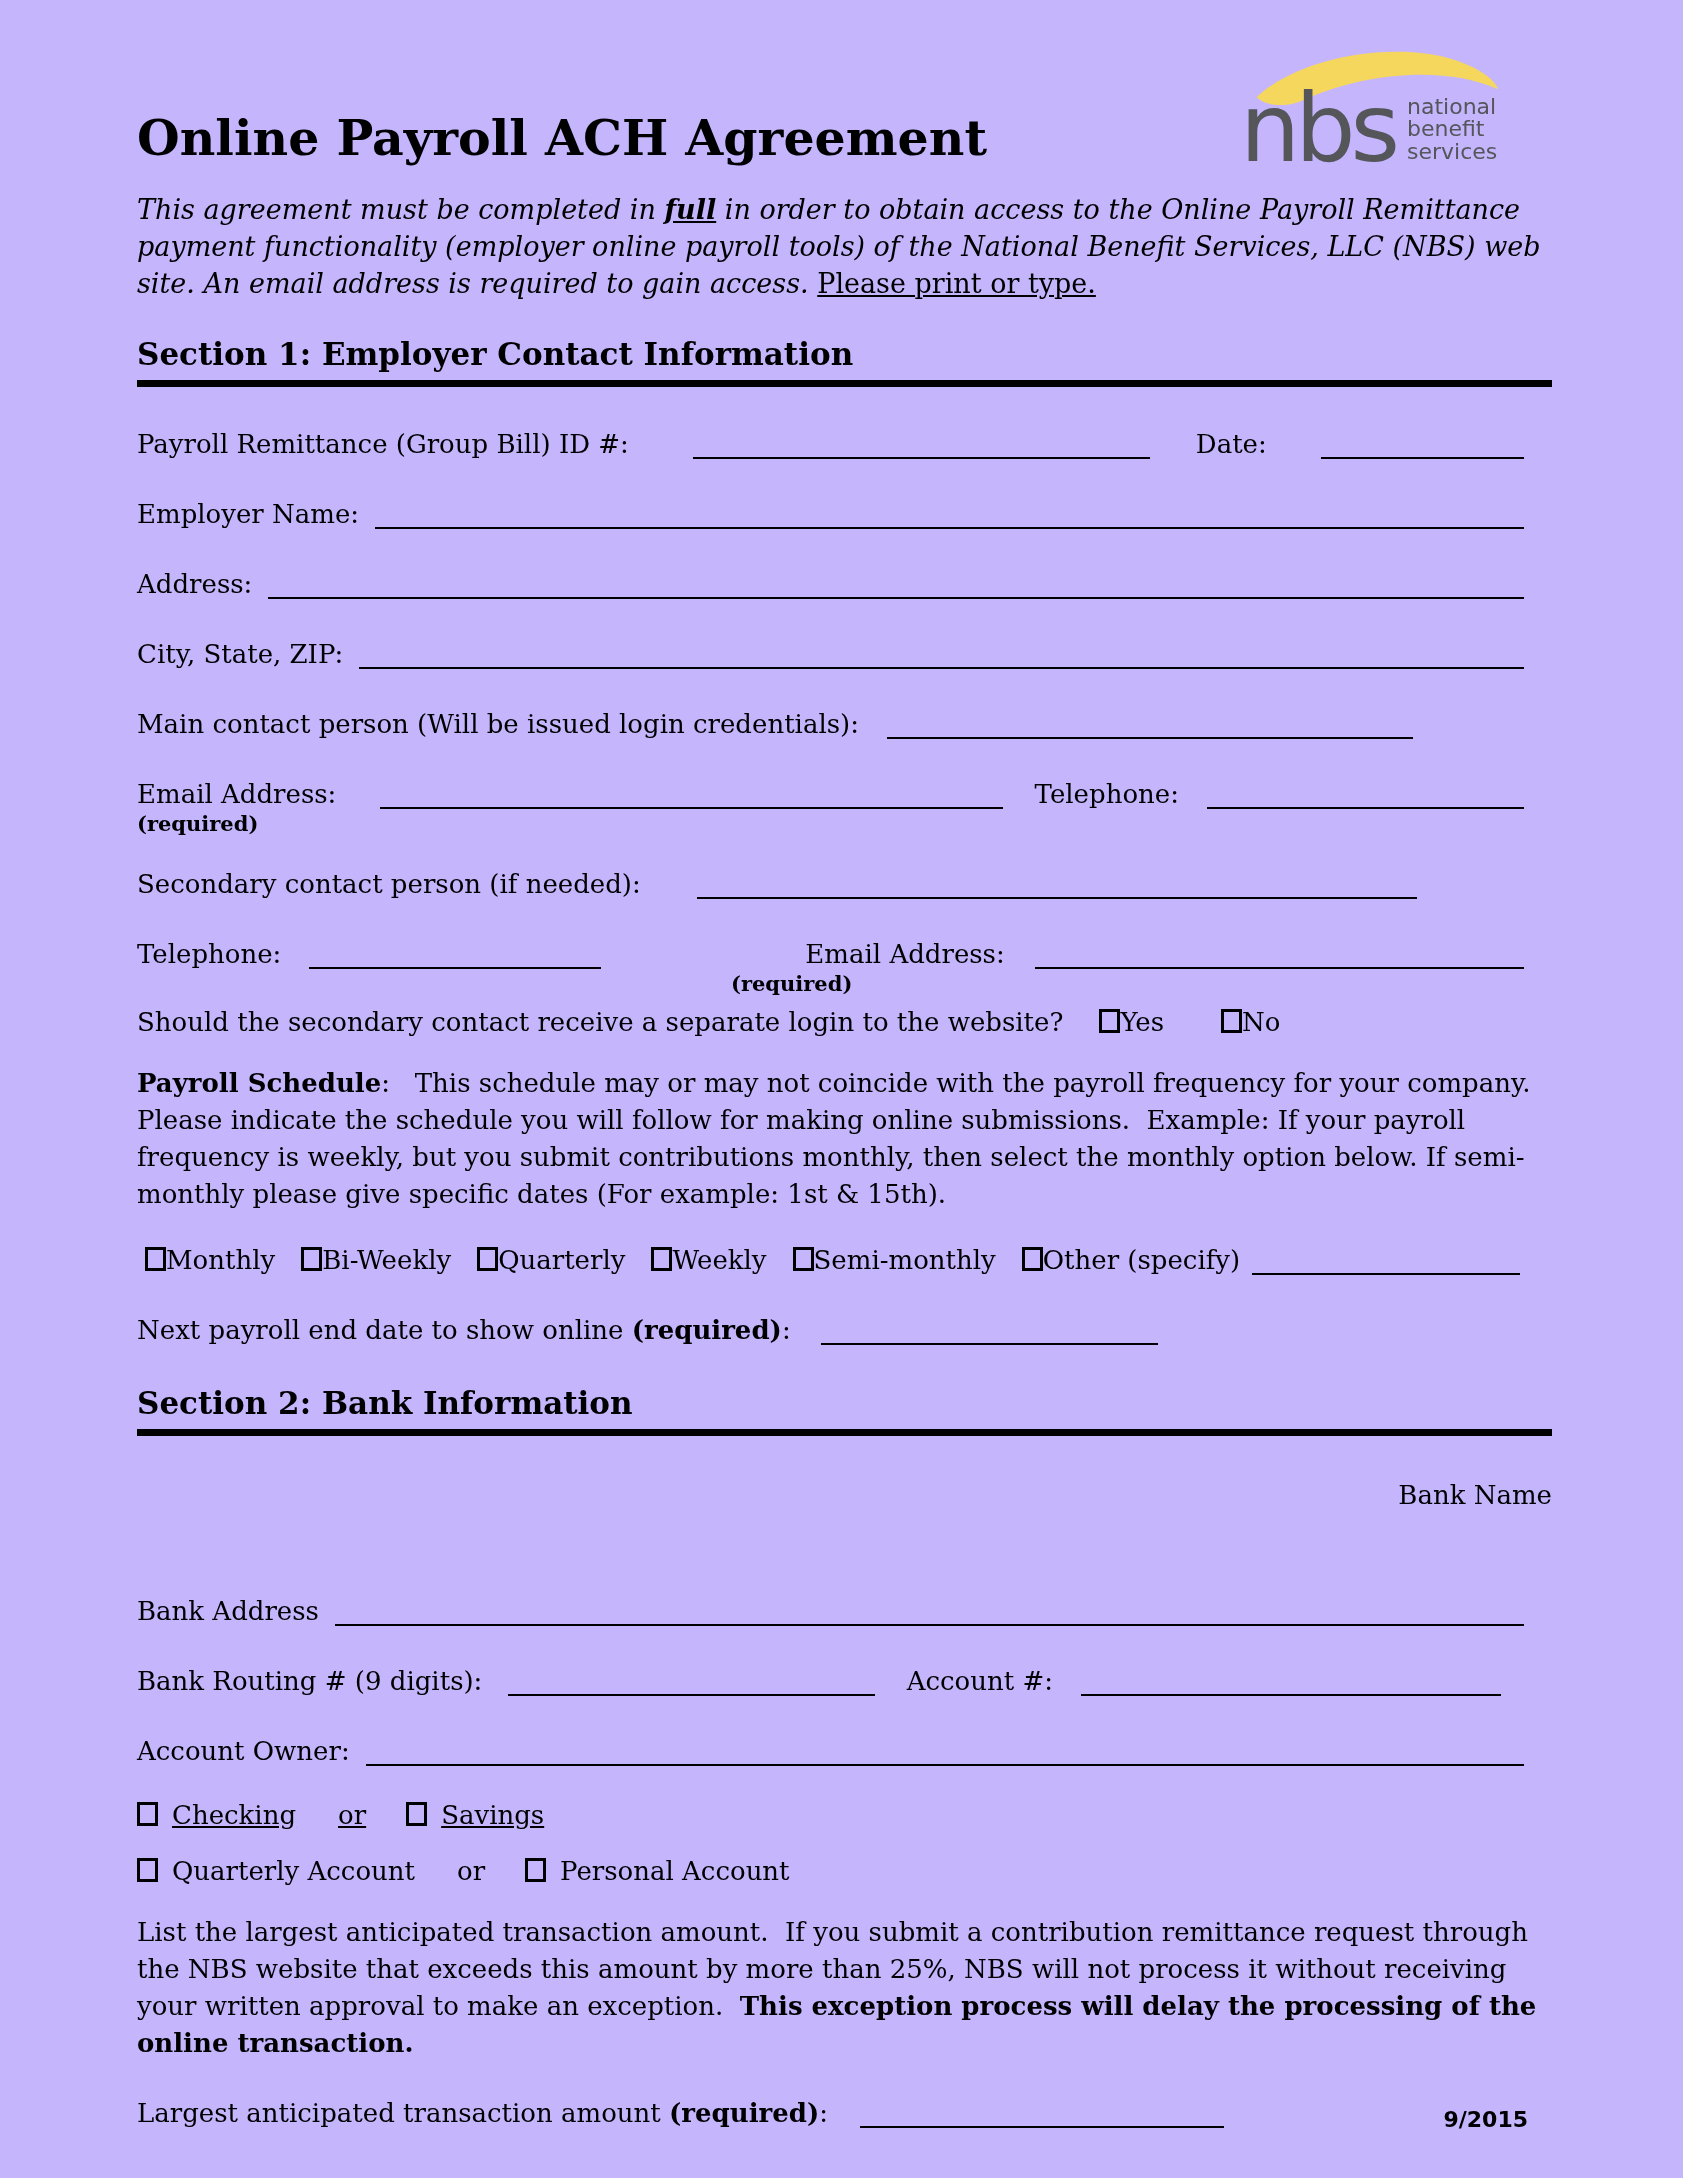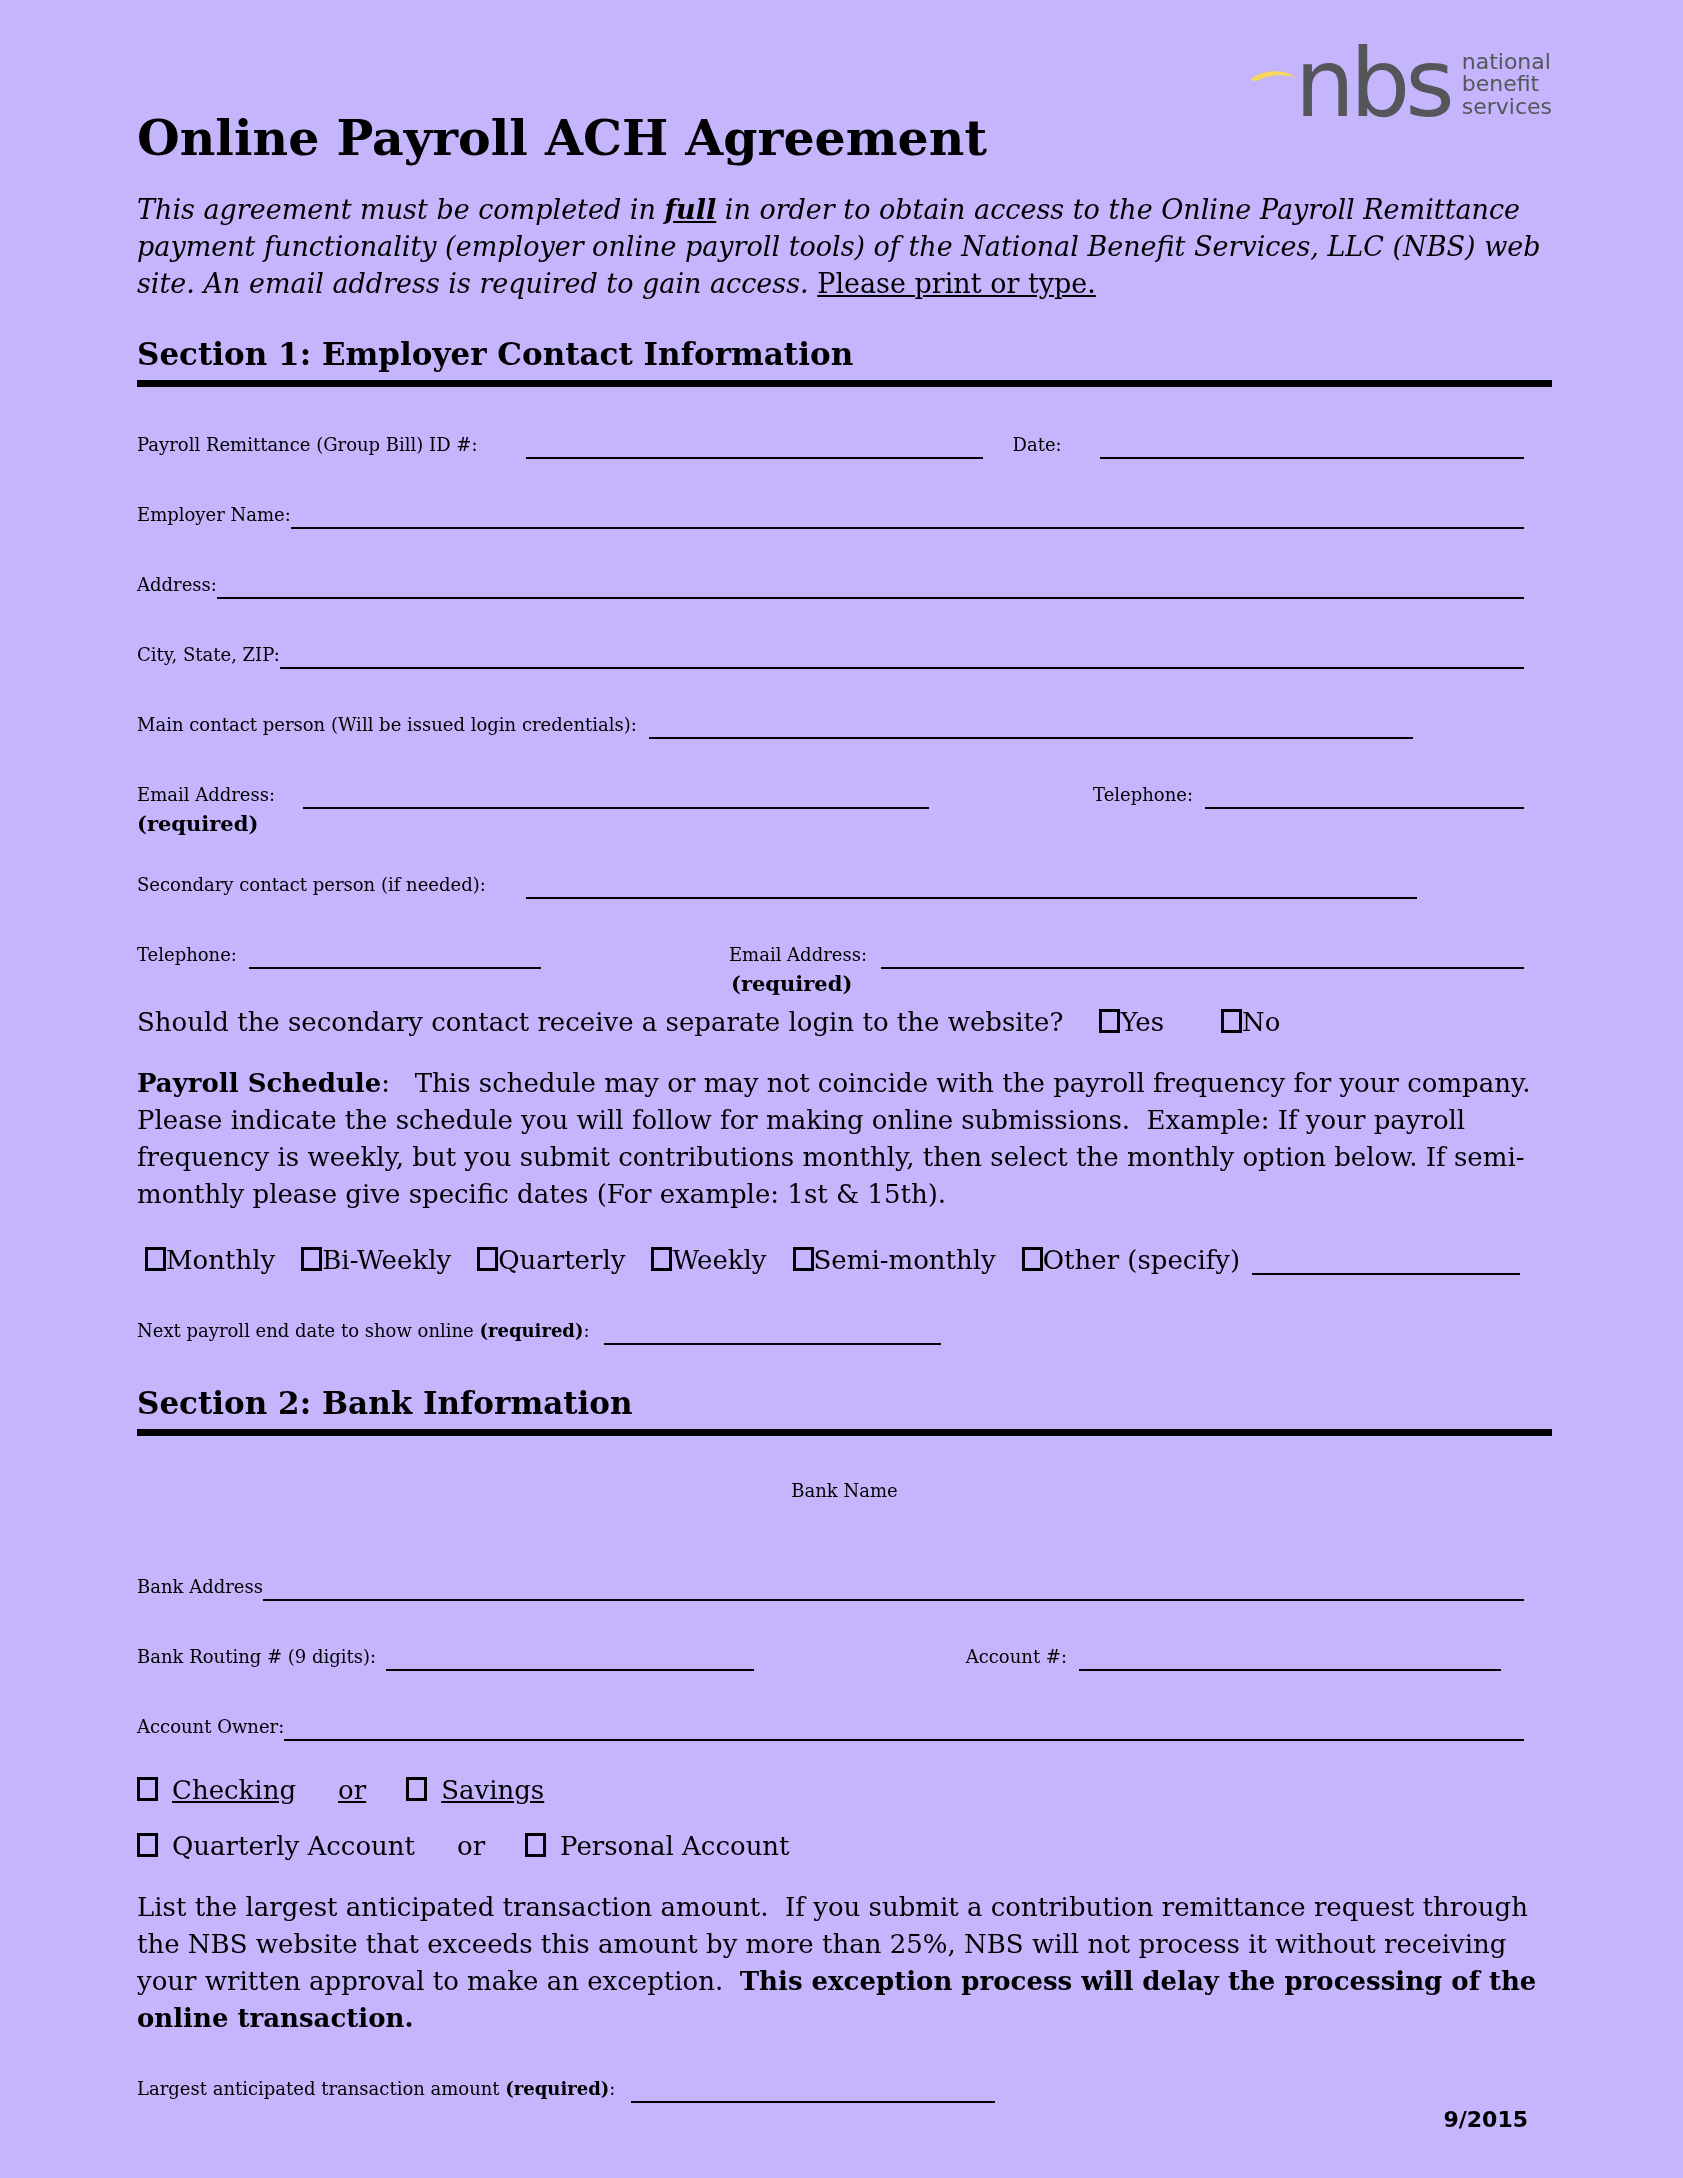--- a/index.html
+++ b/index.html
@@ -10,34 +10,34 @@
     background:#c4b5fd;
     box-sizing:border-box;
     padding:0 131px 15px 137px;
     font-family:"DejaVu Serif", serif;
     color:#000;
     overflow:hidden;
   }
   
   .header-row{display:flex;justify-content:space-between;align-items:flex-start;margin-top:46px;}
   .doc-title{font-size:49px;font-weight:bold;margin:63px 0 0 0;letter-spacing:0px;}
-  .logo{width:312px;flex:0 0 auto;display:flex;flex-direction:row;}
+  .logo{width:312px;flex:0 0 auto;display:flex;flex-direction:column;}
   .logo-swoosh{width:255px;height:59px;margin-left:10px;margin-bottom:-14px;}
   .logo-bottom{display:flex;align-items:flex-end;}
   .logo-abbr{font-family:"DejaVu Sans",sans-serif;font-size:95px;line-height:0.78;letter-spacing:-5px;font-weight:500;}
   .logo-name{font-family:"DejaVu Sans",sans-serif;font-size:22px;line-height:1.02;margin-left:12px;margin-bottom:2px;letter-spacing:0px;}
   
   .intro{margin-top:24px;font-size:27px;font-style:italic;line-height:37px;white-space:pre-wrap;}
   .intro .u-bold{font-weight:bold;text-decoration:underline;}
   .intro .u-plain{font-style:normal;text-decoration:underline;}
   
   .sec-head{margin-top:34px;font-size:31px;font-weight:bold;padding-bottom:8px;border-bottom:7px solid #000;}
   .sec-head.s2{margin-top:40px;}
   
-  .frow{display:flex;align-items:center;font-size:18px;margin-top:40px;white-space:pre;}
+  .frow{display:flex;align-items:flex-end;font-size:26px;margin-top:40px;white-space:pre;gap:16px;}
   .frow .lab{flex:0 0 auto;}
   .lab-col{flex:0 0 303px;}
   .ln{border-bottom:2px solid #000;height:30px;box-sizing:border-box;}
   .ln-fill{flex:1 1 auto;margin-right:28px;}
   .req{font-size:21px;font-weight:bold;margin-top:2px;line-height:26px;}
   .spacer{flex:1 1 auto;}
   
   .cb{display:inline-block;width:15px;height:18px;border:3px solid #000;box-sizing:content-box;
       flex:0 0 auto;margin-bottom:4px;}
   .opt{display:inline-flex;align-items:flex-end;}

